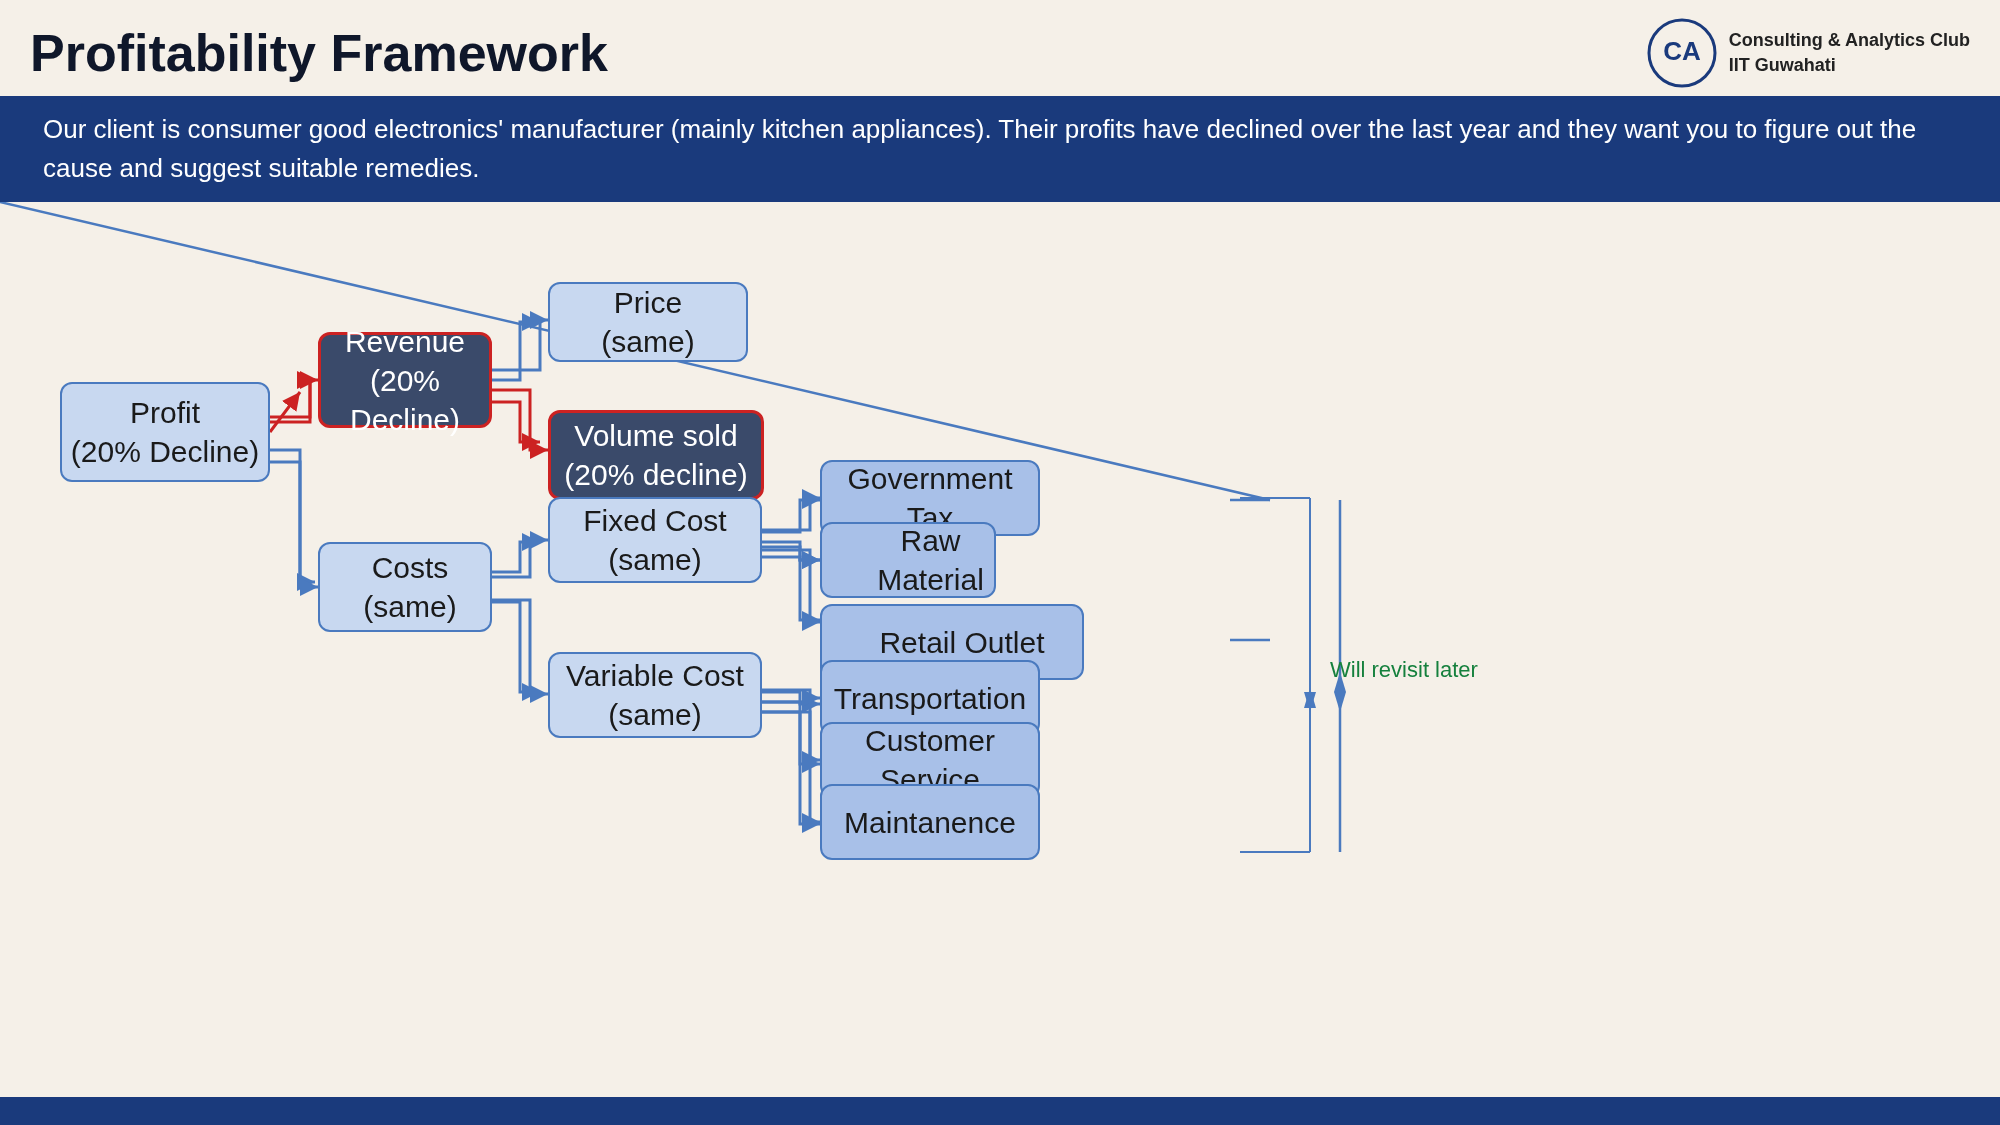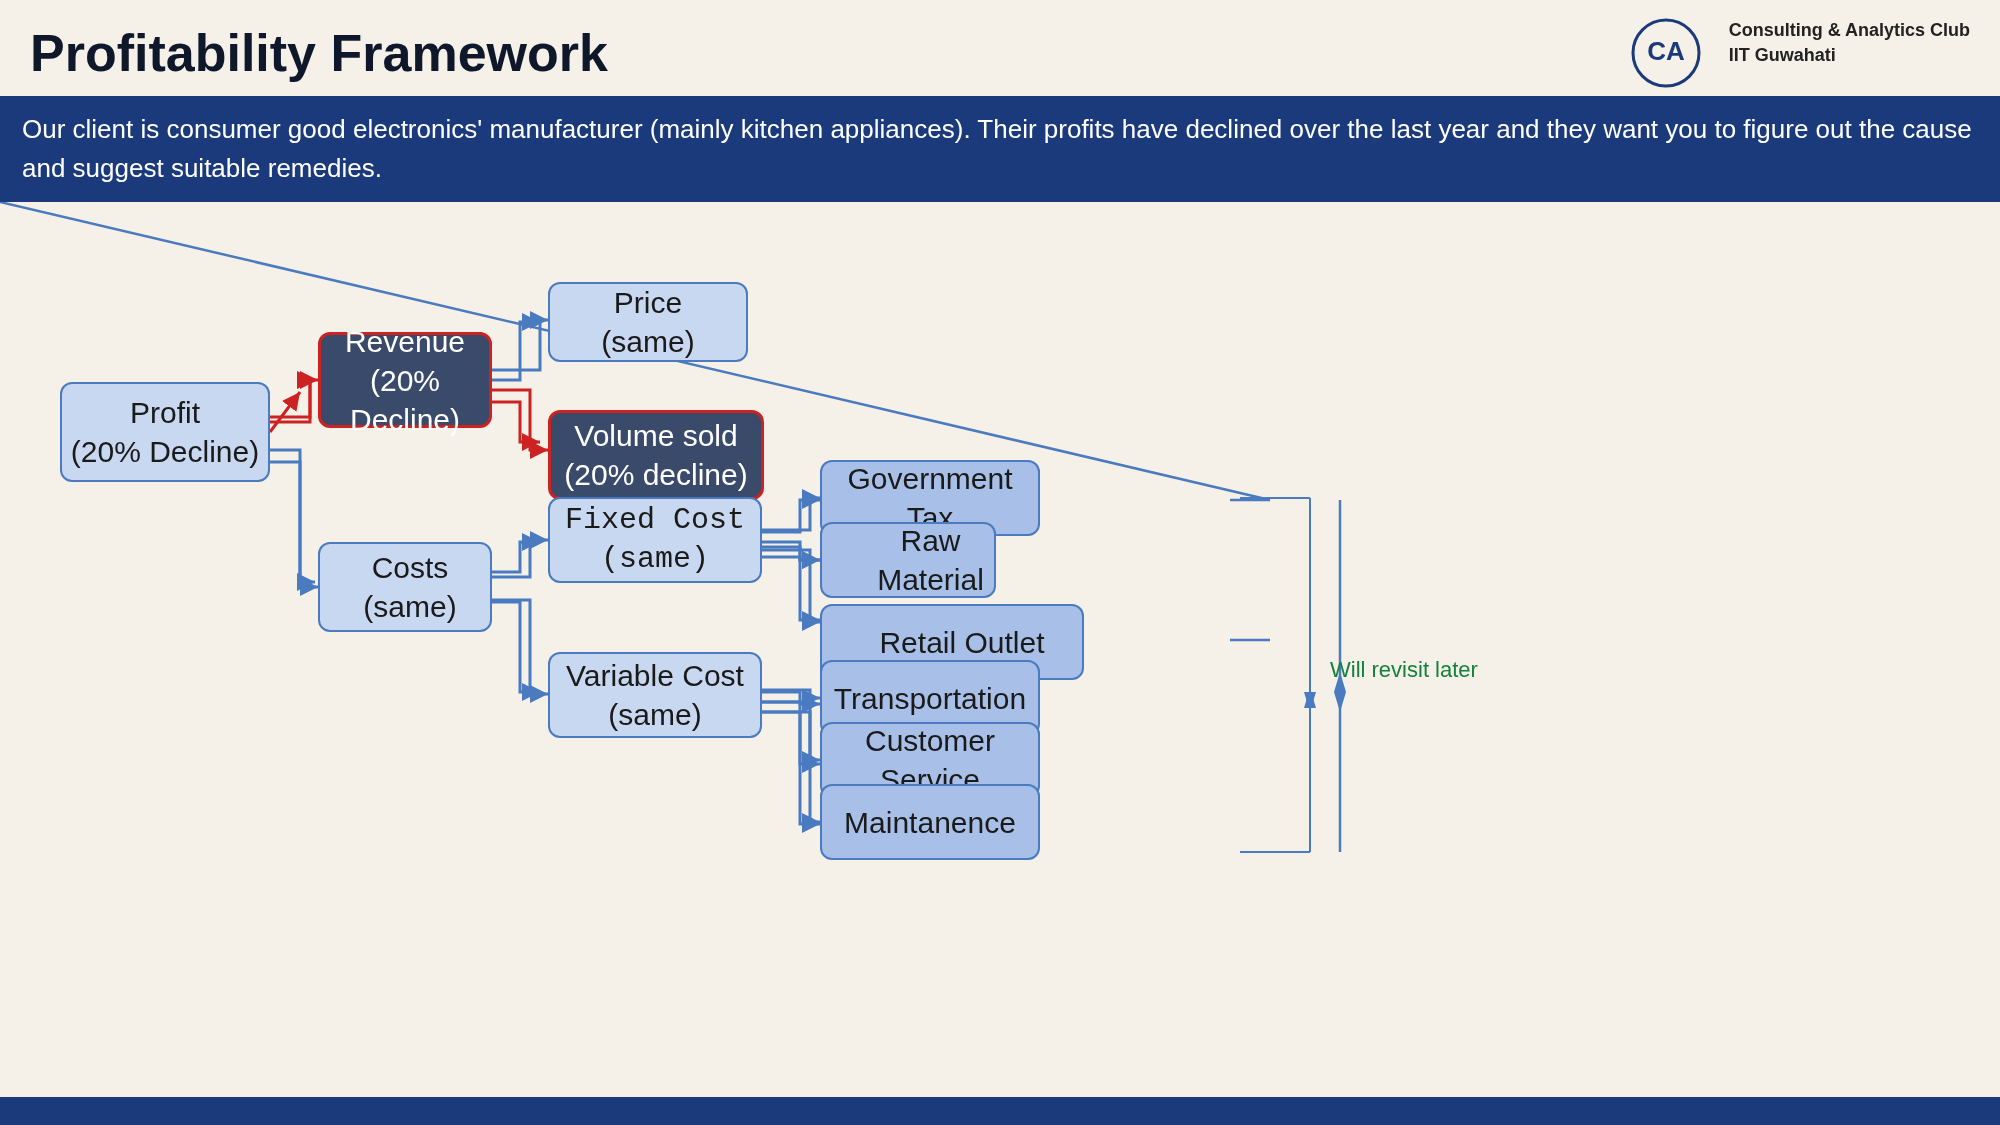--- a/index.html
+++ b/index.html
@@ -20,39 +20,40 @@
       align-items: center;
       justify-content: space-between;
     }
     .title {
       font-size: 52px;
       font-weight: 900;
       color: #0f172a;
     }
     .logo-area {
       display: flex;
-      gap: 28px;
+      align-items: center;
+      gap: 12px;
     }
     .logo-circle {
       width: 70px;
       height: 70px;
     }
     .logo-text {
       font-size: 18px;
       font-weight: 700;
       color: #222;
       line-height: 1.4;
     }
 
     
     .banner {
       background: #1a3a7c;
       color: #fff;
       font-size: 26px;
-      padding: 14px 22px;
+      padding: 14px 43px;
       line-height: 1.5;
     }
 
     
     .diagram-area {
       position: relative;
       width: 100%;
       height: calc(1125px - 190px);
     }
 
@@ -235,21 +236,21 @@
   <div class="box box-blue-light" style="left:548px; top:80px; width:200px; height:80px;">
     <span style="white-space:pre-line;">Price
 (same)</span>
   </div>
 
   <div class="box box-dark-vol" style="left:548px; top:208px; width:216px; height:90px;">
     <span style="white-space:pre-line;">Volume sold
 (20% decline)</span>
   </div>
 
-  <div class="box box-blue-light" style="left:548px; top:295px; width:214px; height:86px;font-family:Liberation Mono, monospace;">
+  <div class="box box-blue-light" style="left:548px; top:295px; width:214px; height:86px;">
     <span style="white-space:pre-line;">Fixed Cost
 (same)</span>
   </div>
 
   <div class="box box-blue-light" style="left:548px; top:450px; width:214px; height:86px;">
     <span style="white-space:pre-line;">Variable Cost
 (same)</span>
   </div>
 
   <div class="box box-medium" style="left:820px; top:258px; width:220px; height:76px;">

